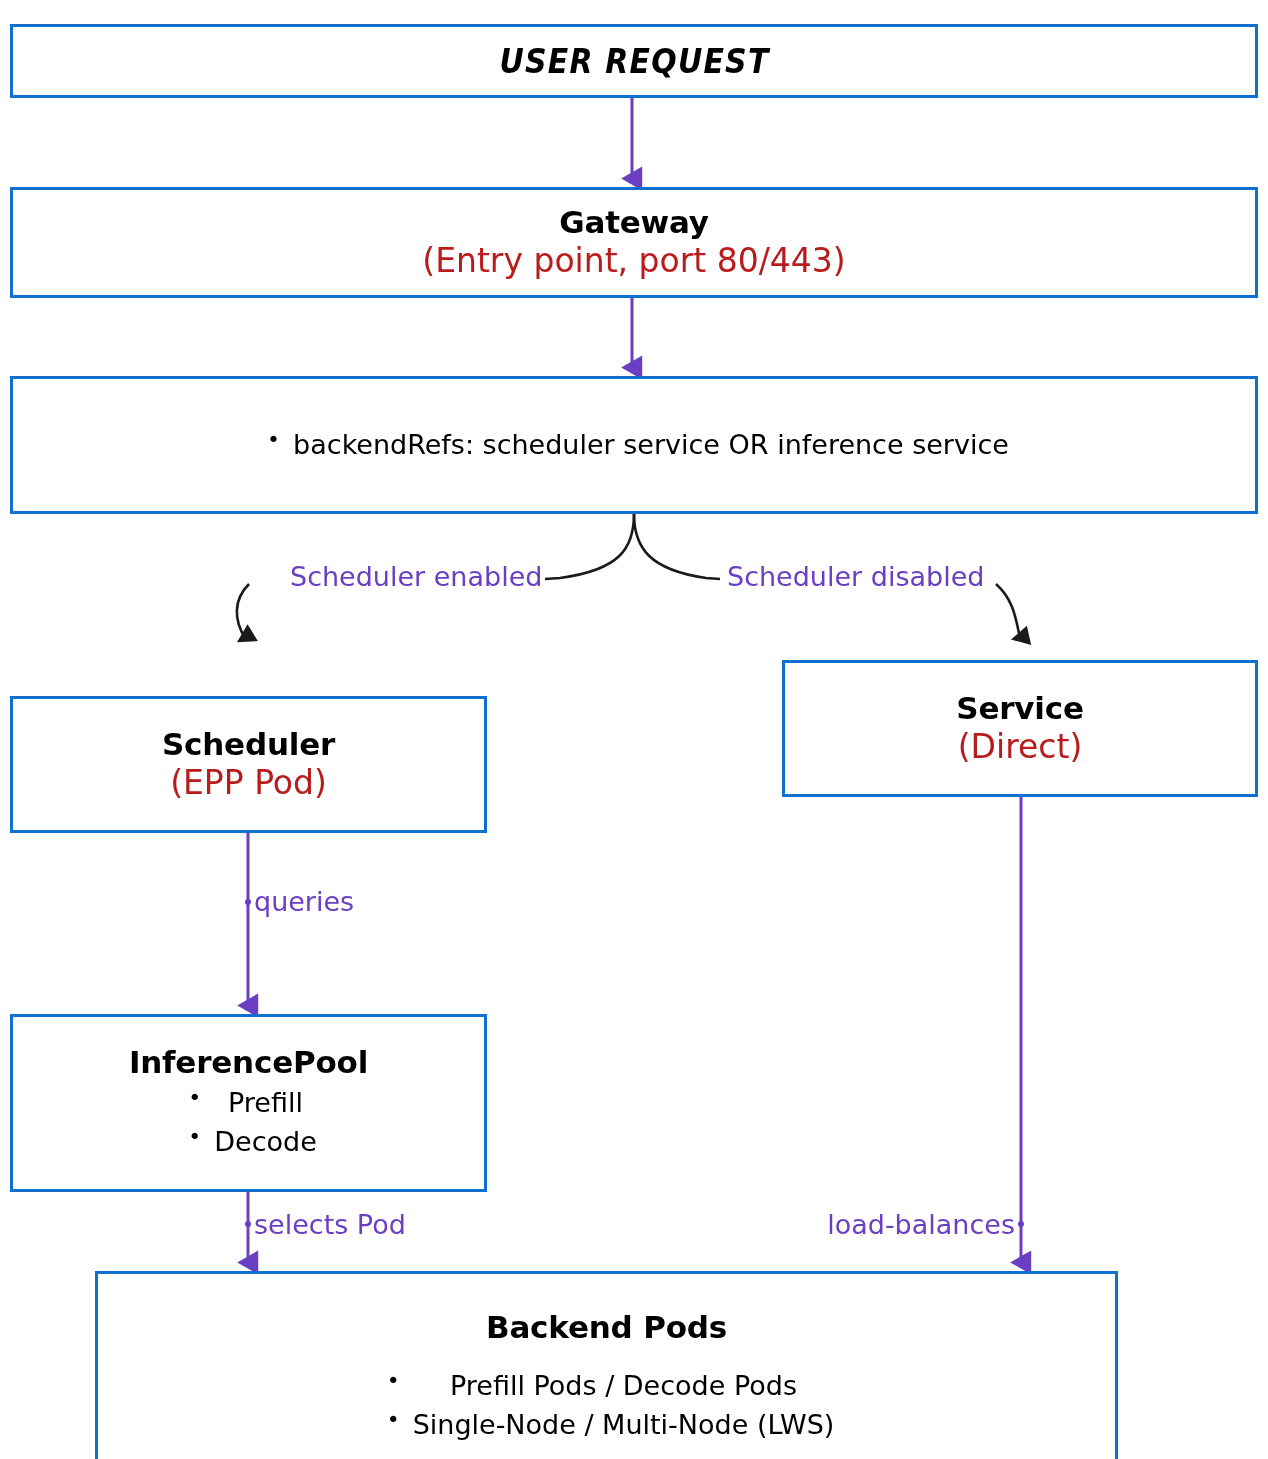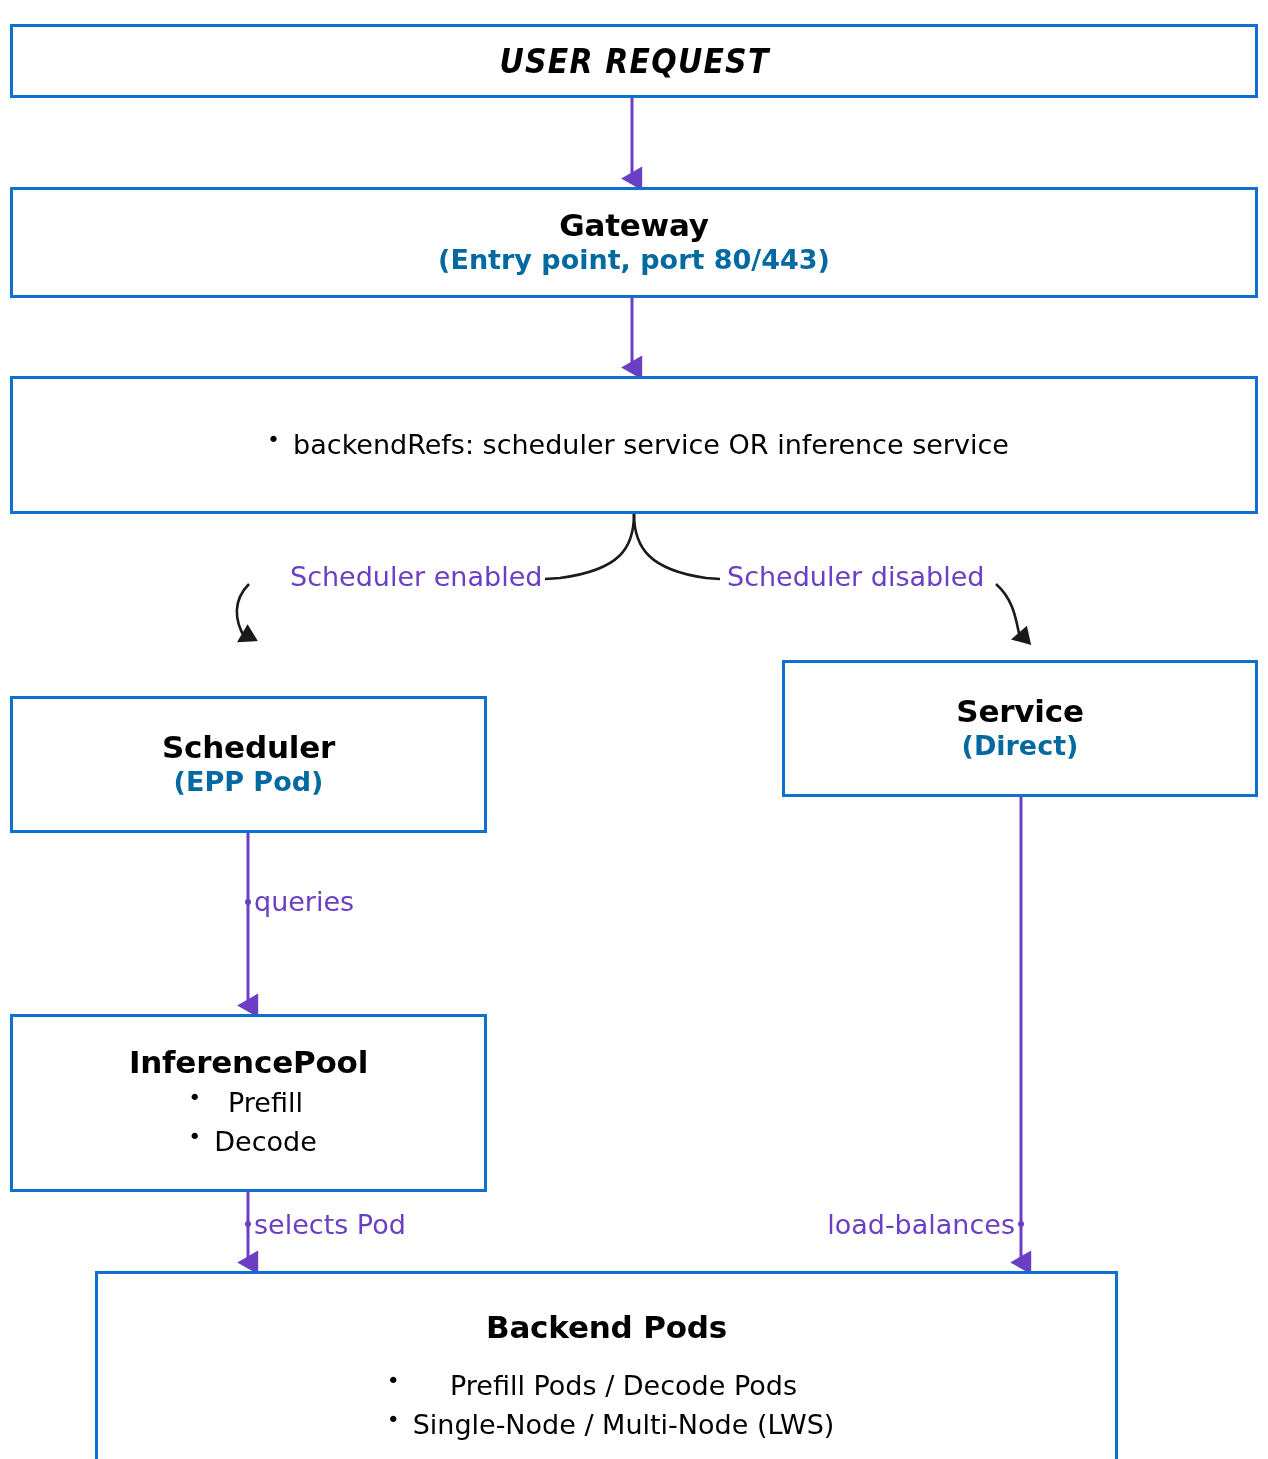--- a/index.html
+++ b/index.html
@@ -32,25 +32,24 @@
   }
   .box-title {
     font-weight: bold;
     font-size: 31px;
     line-height: 1.15;
     letter-spacing: -0.2px;
     color: #000000;
     white-space: nowrap;
   }
   .box-sub {
-    font-size: 27px;
+    font-size: 33px;
     line-height: 1.2;
-    color: #0369a1;
-    white-space: nowrap;
-    font-weight: bold;
+    color: #b91c1c;
+    white-space: nowrap;
   }
   .title-inline {
     display: block;
     white-space: nowrap;
   }
   .title-inline .strong {
     font-weight: bold;
     font-size: 31px;
   }
   .title-inline .normal {

